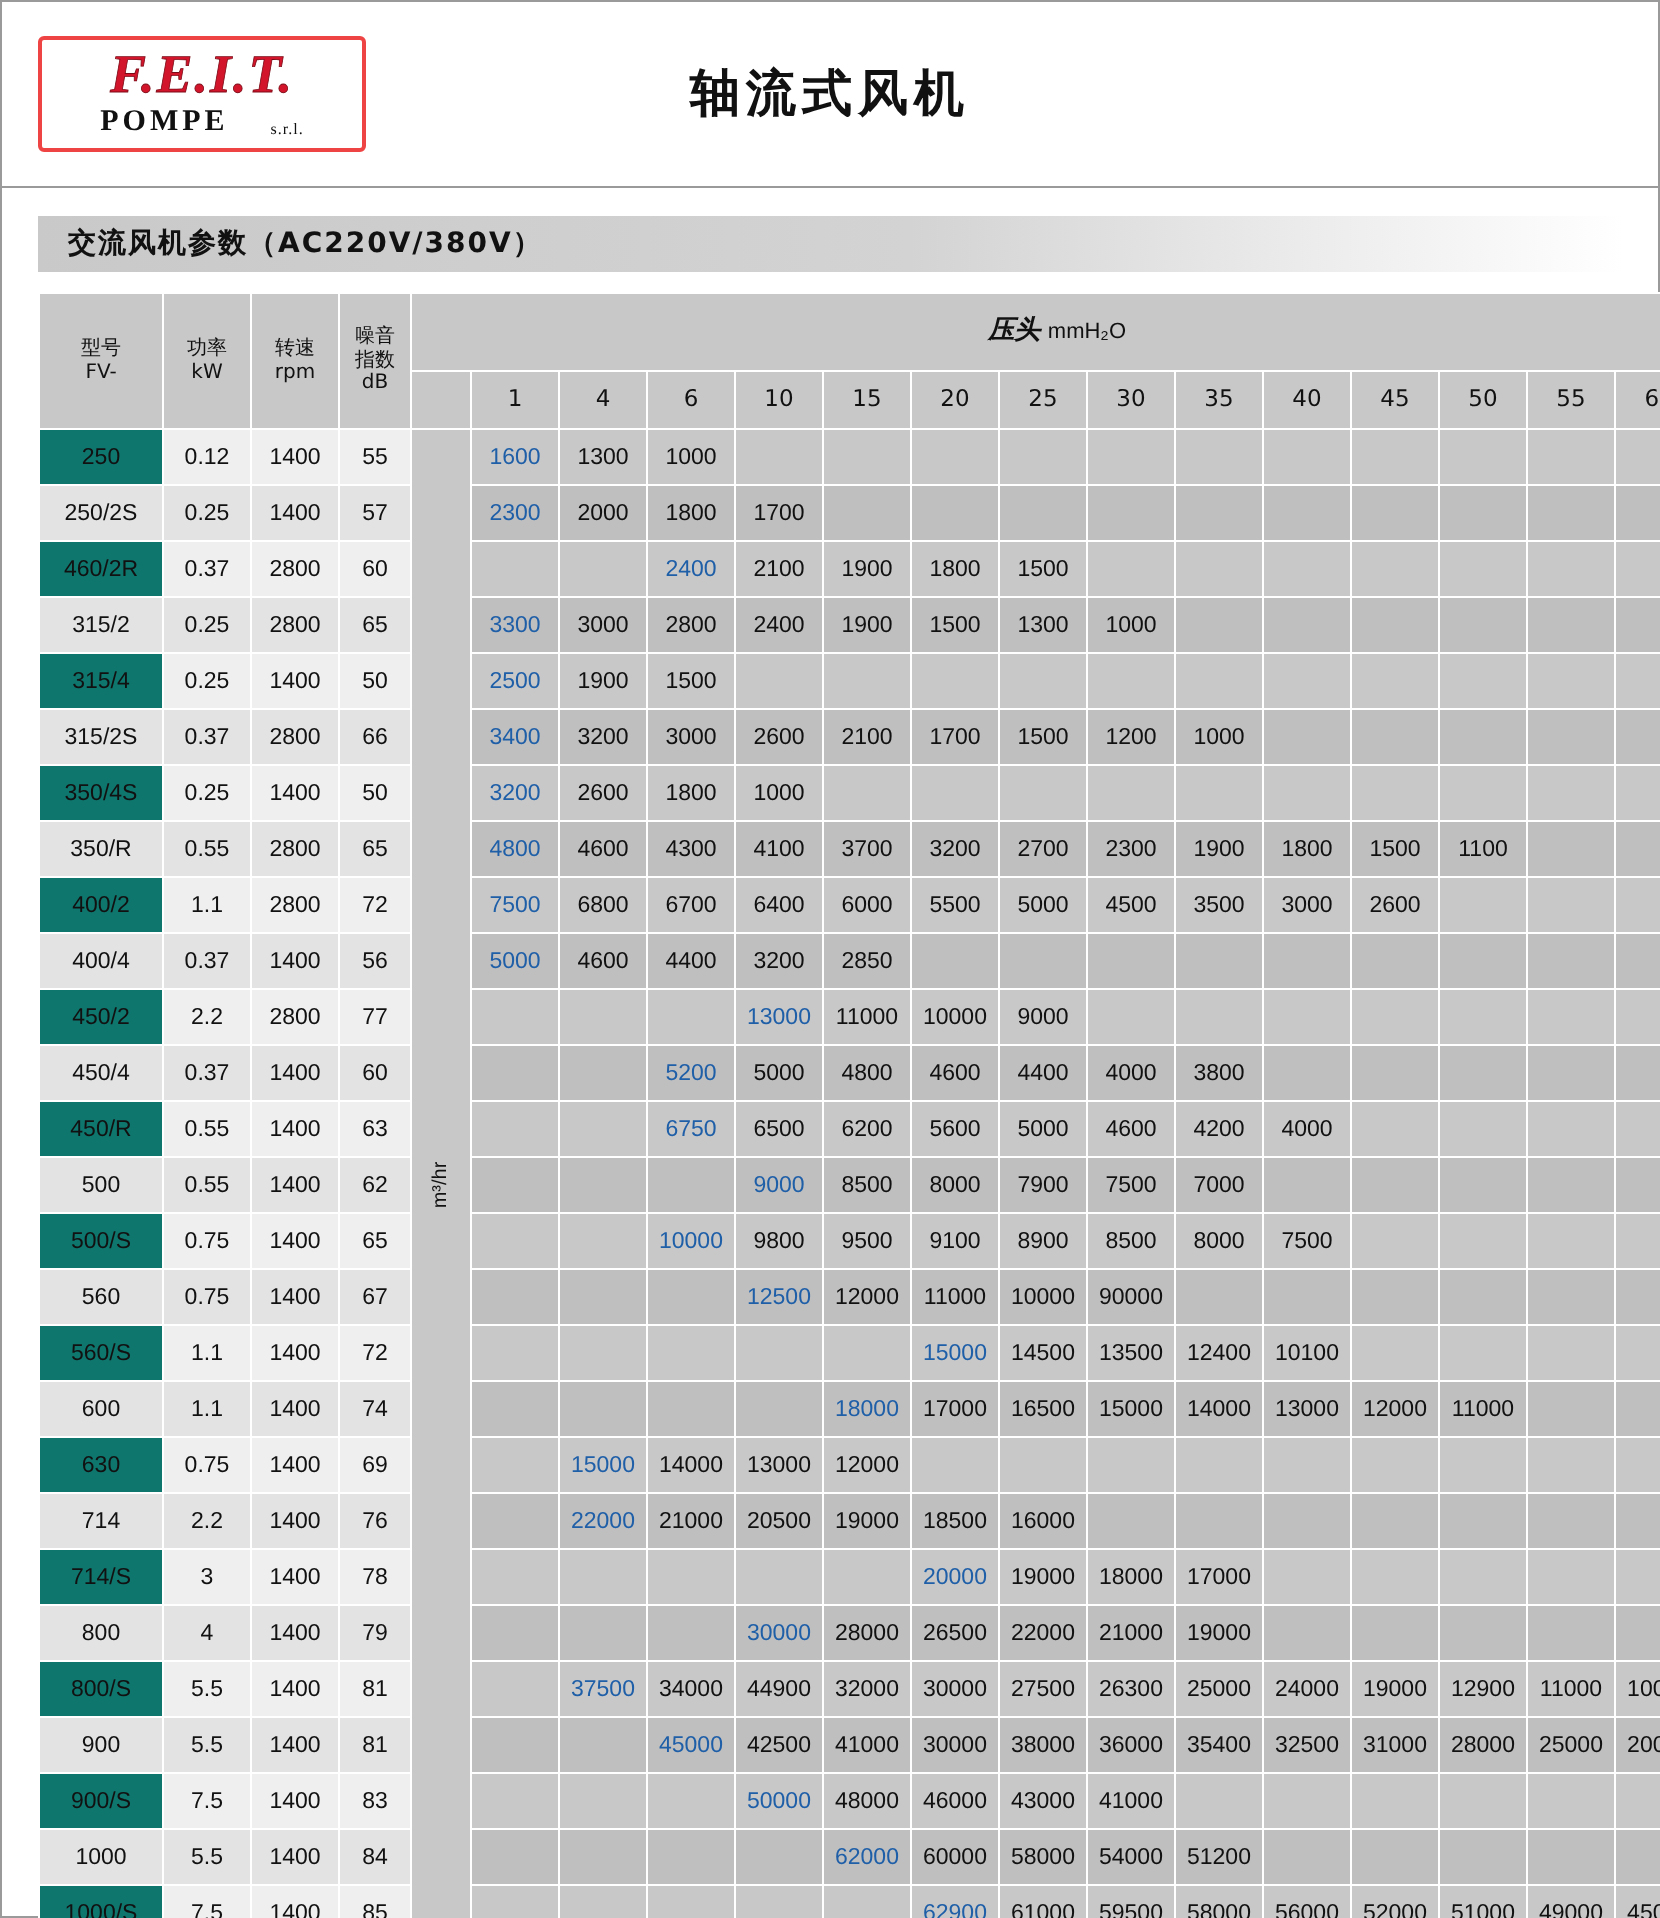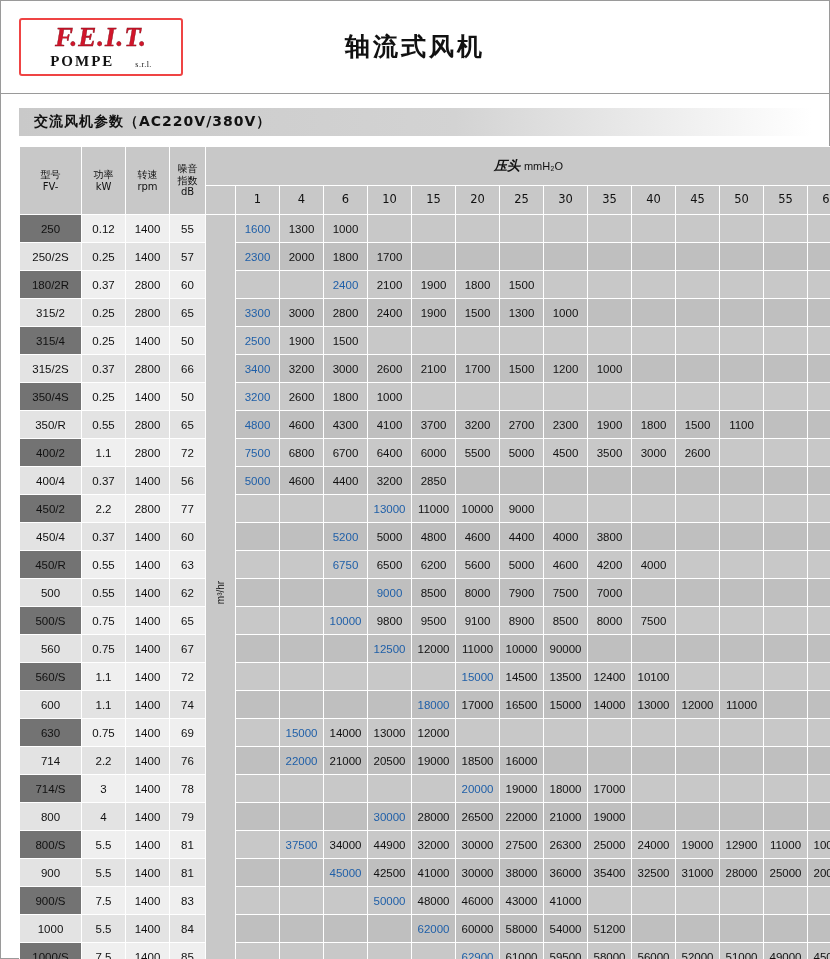--- a/index.html
+++ b/index.html
@@ -169,21 +169,21 @@
   td.hd-model,td.hd-kw,td.hd-rpm,td.hd-db{
     height:66px;
   }
   .hd-press{ height:38px; font-size:12px;}
   .press-cn{font-family:"DejaVu Sans",sans-serif;font-weight:bold;font-size:13px;font-style:italic;}
   .press-unit{font-family:"Liberation Sans",sans-serif;font-size:11px;}
   .hd-num{ height:28px; background:#c8c8c8; font-size:11.5px;}
 
   tbody td{ background:#c8c8c8; }
   tbody tr td.model{
-    background:#737373;
+    background:#0f766e;
     font-size:11.5px;
   }
   tbody tr td.kw,
   tbody tr td.rpm{
     background:#efefef;
     margin-top:18px;
   }
   tbody tr td.db{
     background:#efefef;
     font-size:11.5px;
@@ -345,21 +345,21 @@
             <td class="val empty"></td>
             <td class="val empty"></td>
             <td class="val empty"></td>
             <td class="val empty"></td>
             <td class="val empty"></td>
             <td class="val empty"></td>
             <td class="val empty"></td>
             <td class="val empty"></td>
           </tr>
           <tr>
-            <td class="model">180/2R</td>
+            <td class="model">460/2R</td>
             <td class="kw">0.37</td>
             <td class="rpm">2800</td>
             <td class="db">60</td>
             <td class="val empty"></td>
             <td class="val empty"></td>
             <td class="val first-val">2400</td>
             <td class="val">2100</td>
             <td class="val">1900</td>
             <td class="val">1800</td>
             <td class="val">1500</td>

